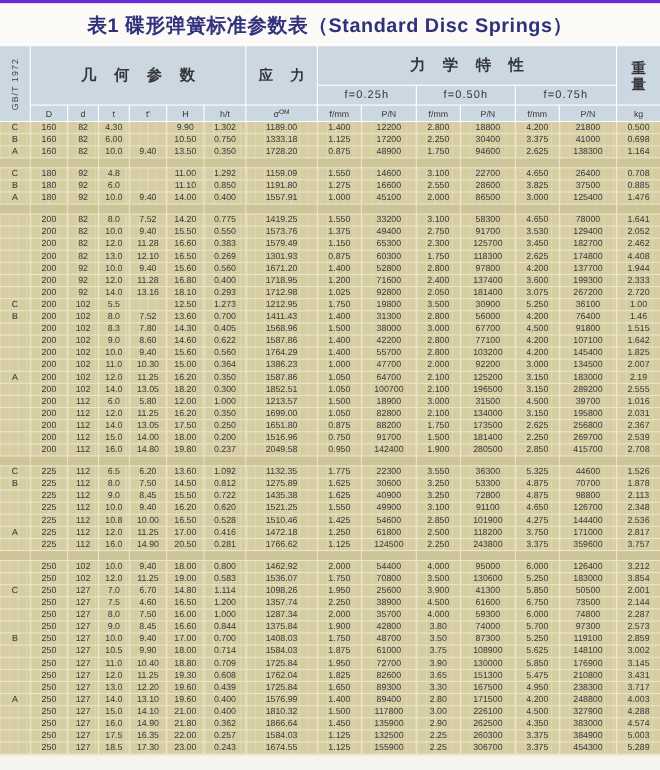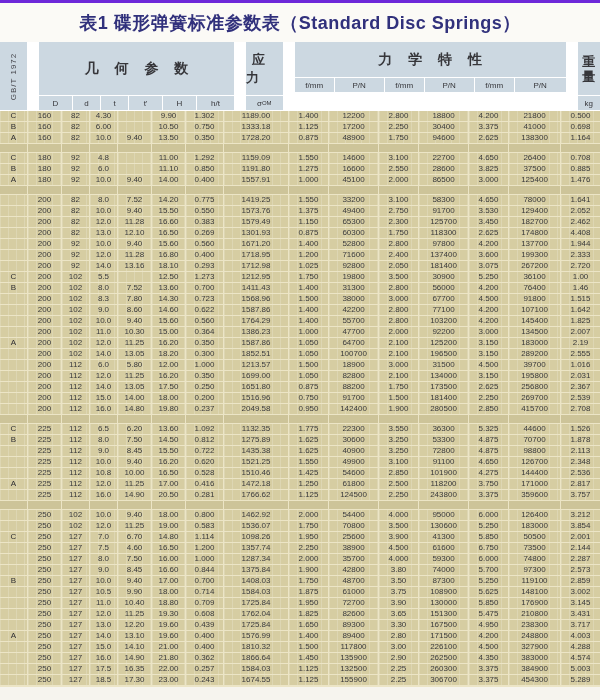--- a/index.html
+++ b/index.html
@@ -7,21 +7,21 @@
     width:600px;height:700px;background:#f6f4ee;overflow:hidden;
     font-family:"Liberation Sans","DejaVu Sans",sans-serif;position:relative;
     box-sizing:border-box;border-top:3px solid #6d28d9;
   }
   .title-bar{height:39px;display:flex;align-items:center;justify-content:center;background:#fbfaf6;}
   .title{color:#31317c;font-weight:bold;font-size:18px;letter-spacing:0.5px;white-space:nowrap;}
 
   .tbl{width:600px;background:#ffffff;}
 
   
-  .head{display:flex;gap:12px;height:68px;background:#ffffff;}
+  .head{display:flex;gap:1px;height:68px;background:#ffffff;}
   .hcell{background:#ccd8e1;color:#36363a;}
   .h-left{width:27px;display:flex;align-items:center;justify-content:center;}
   .h-left .vtext{transform:rotate(-90deg);font-size:8px;letter-spacing:1px;white-space:nowrap;color:#44444a;}
   .vgroup{display:flex;flex-direction:column;gap:1px;}
   .h-geo{width:195px;}
   .h-stress{width:64px;}
   .h-mech{width:271px;}
   .h-weight{width:39px;}
   .htop{flex:1;display:flex;align-items:center;justify-content:center;
         font-weight:bold;font-size:14px;letter-spacing:6px;text-indent:6px;}
@@ -82,20 +82,25 @@
       <div class="vgroup h-stress">
         <div class="hcell htop small">应 力</div>
         <div class="hcell stress-col">
           <span>σ</span>
             <sub>OM</sub>
         </div>
       </div>
 
       <div class="vgroup h-mech">
         <div class="hcell htop" style="flex:0 0 35px;">力 学 特 性</div>
+        <div class="fband">
+          <div class="hcell fcell f1">f=0.25h</div>
+          <div class="hcell fcell f2">f=0.50h</div>
+          <div class="hcell fcell f3">f=0.75h</div>
+        </div>
         <div class="colrow mech-cols">
           <div class="hcell ccell">f/mm</div>
           <div class="hcell ccell">P/N</div>
           <div class="hcell ccell">f/mm</div>
           <div class="hcell ccell">P/N</div>
           <div class="hcell ccell">f/mm</div>
           <div class="hcell ccell">P/N</div>
         </div>
       </div>
 
@@ -399,21 +404,21 @@
           <div class="cell">76400</div>
           <div class="cell">1.46</div>
         </div>
         <div class="row">
           <div class="cell label"></div>
           <div class="cell">200</div>
           <div class="cell">102</div>
           <div class="cell">8.3</div>
           <div class="cell">7.80</div>
           <div class="cell">14.30</div>
-          <div class="cell">0.723</div>
+          <div class="cell">0.405</div>
           <div class="cell">1568.96</div>
           <div class="cell">1.500</div>
           <div class="cell">38000</div>
           <div class="cell">3.000</div>
           <div class="cell">67700</div>
           <div class="cell">4.500</div>
           <div class="cell">91800</div>
           <div class="cell">1.515</div>
         </div>
         <div class="row">

